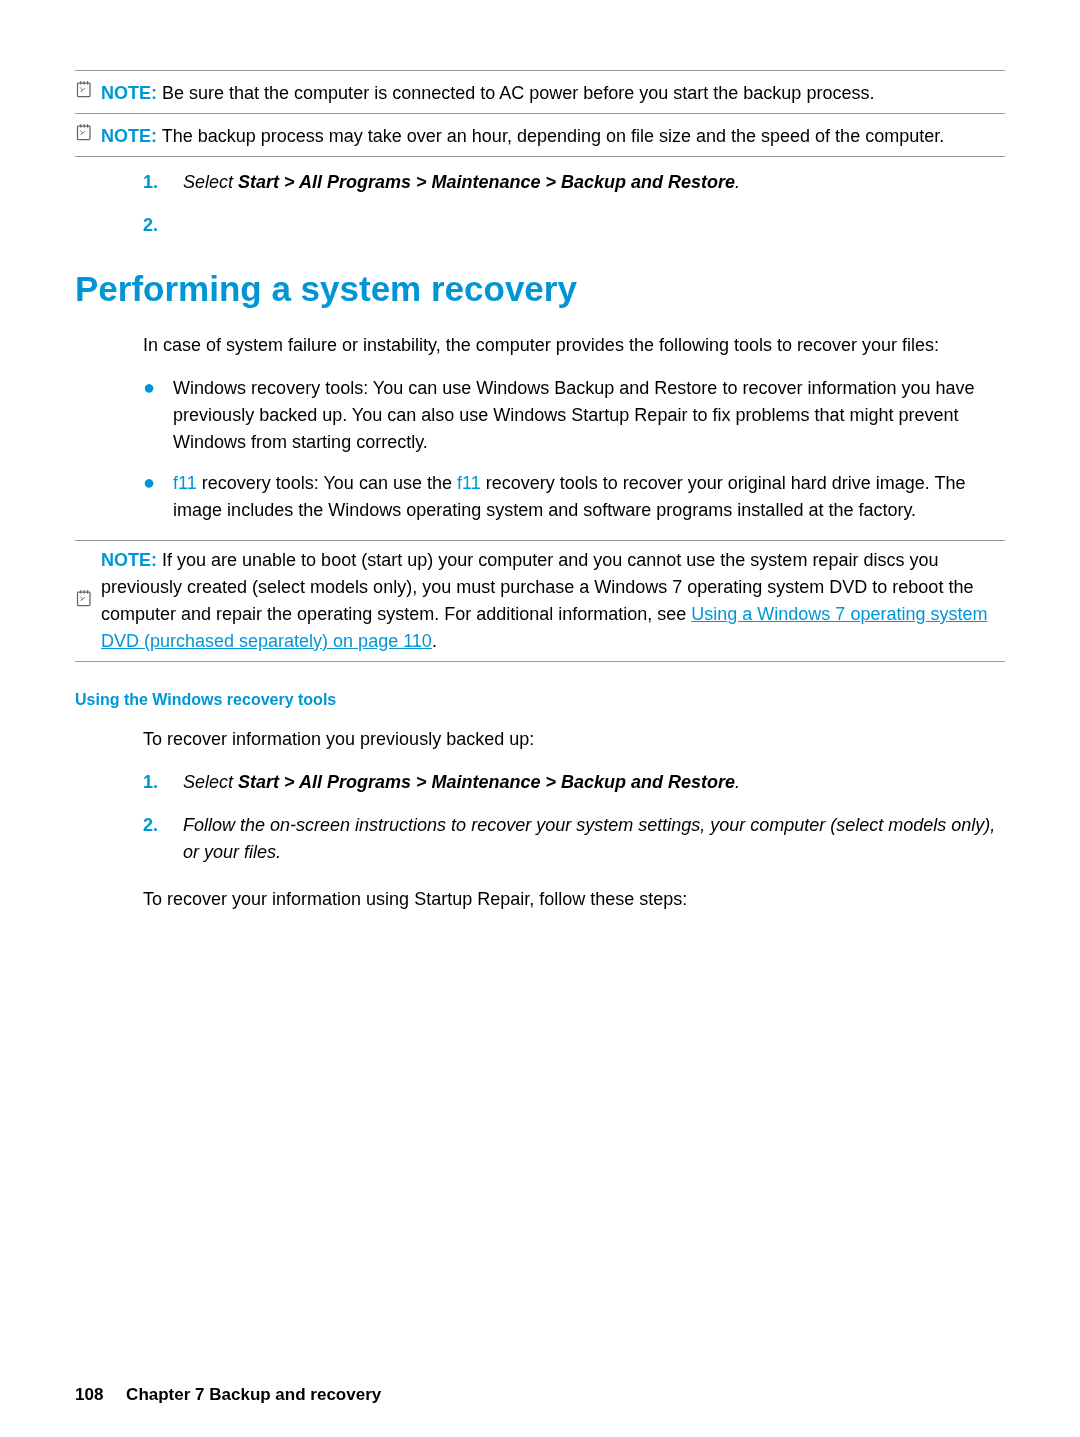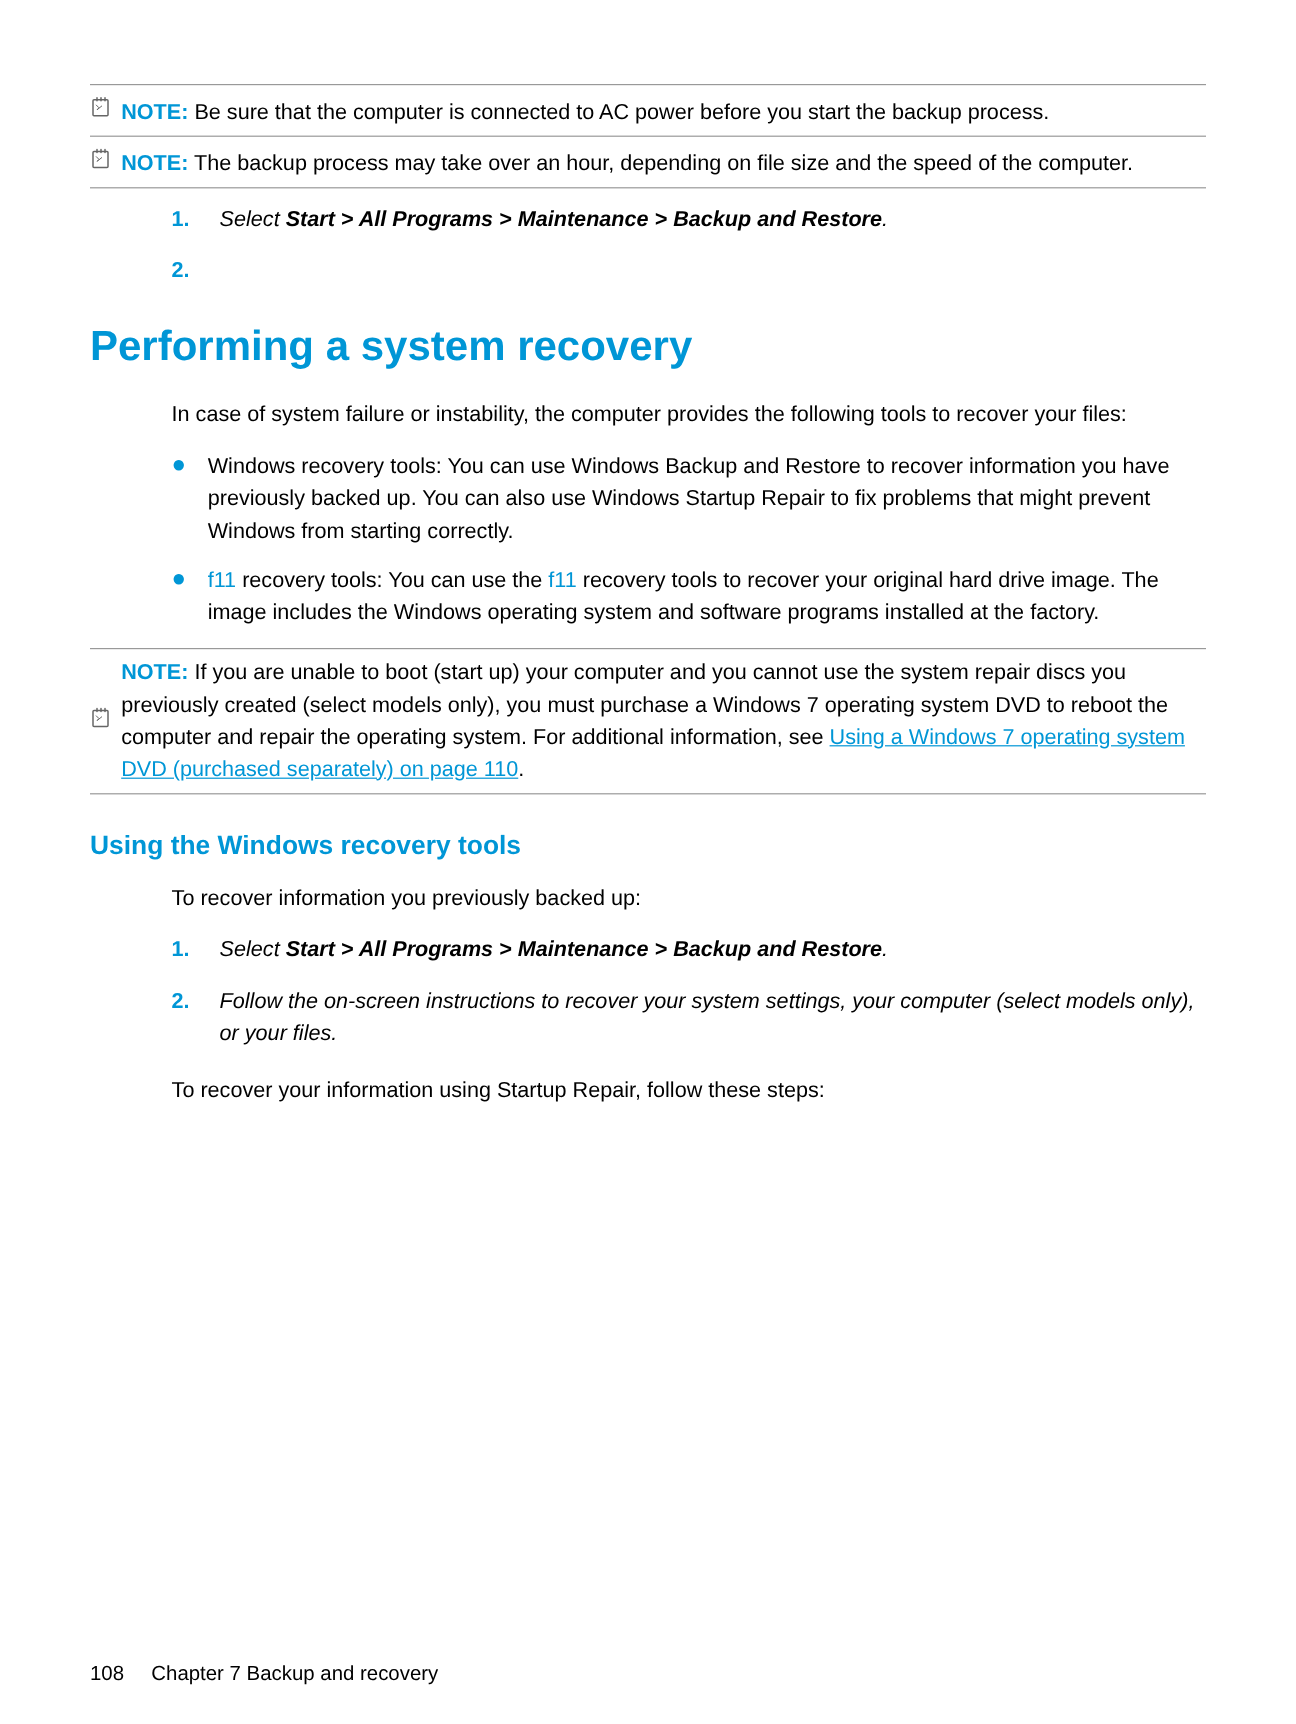--- a/index.html
+++ b/index.html
@@ -73,21 +73,21 @@
       font-style: italic;
     }
     h2.section-heading {
       color: #0096d6;
       font-size: 35px;
       font-weight: bold;
       margin: 24px 0 16px 0;
     }
     h3.subheading {
       color: #0096d6;
-      font-size: 22px;
+      font-size: 16px;
       font-weight: bold;
       margin: 26px 0 14px 0;
     }
     .body-para {
       margin: 8px 0 16px 0;
       margin-left: 68px;
     }
     ul.bullet-list {
       list-style: none;
       margin: 8px 0 16px 68px;
@@ -110,20 +110,21 @@
     }
     .link-text {
       color: #0096d6;
       text-decoration: underline;
     }
     .footer {
       position: absolute;
       bottom: 30px;
       left: 75px;
       font-size: 17px;
+      font-weight: bold;
     }
     .footer .chap {
       margin-right: 18px;
     }
     .footer .page-num {
       margin-right: 18px;
     }
     .note-icon svg {
       width: 20px;
       height: 20px;

